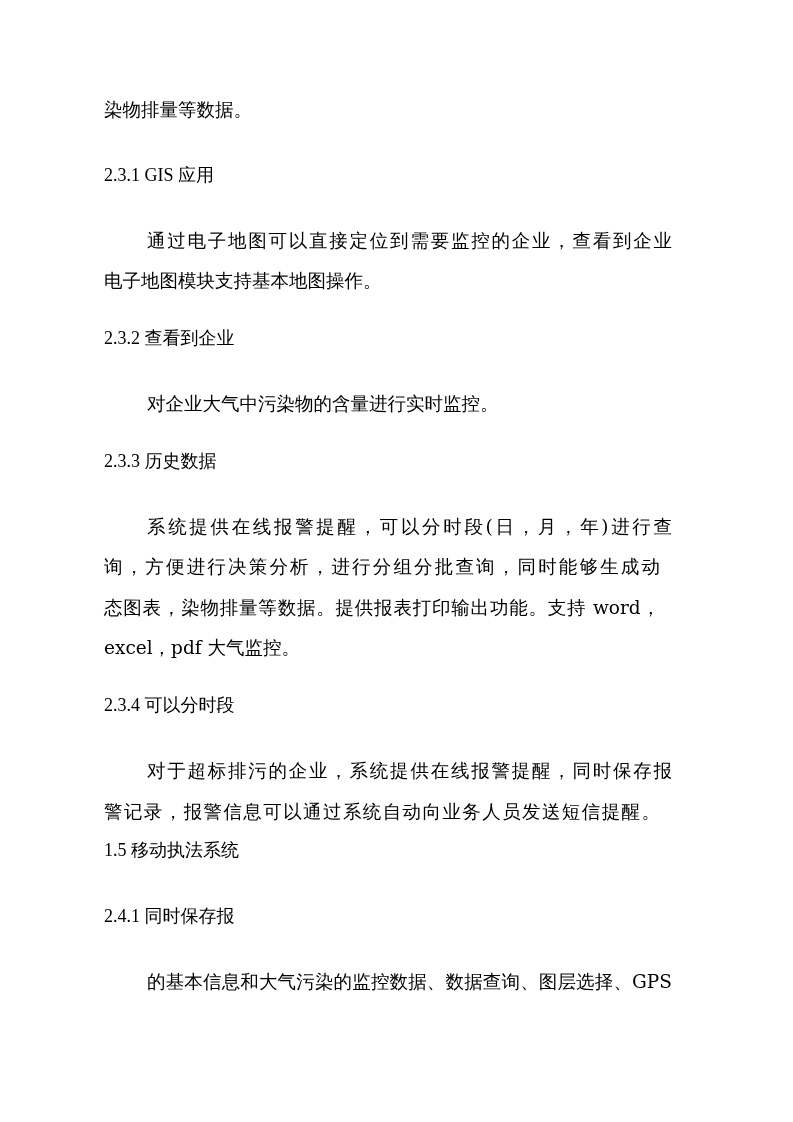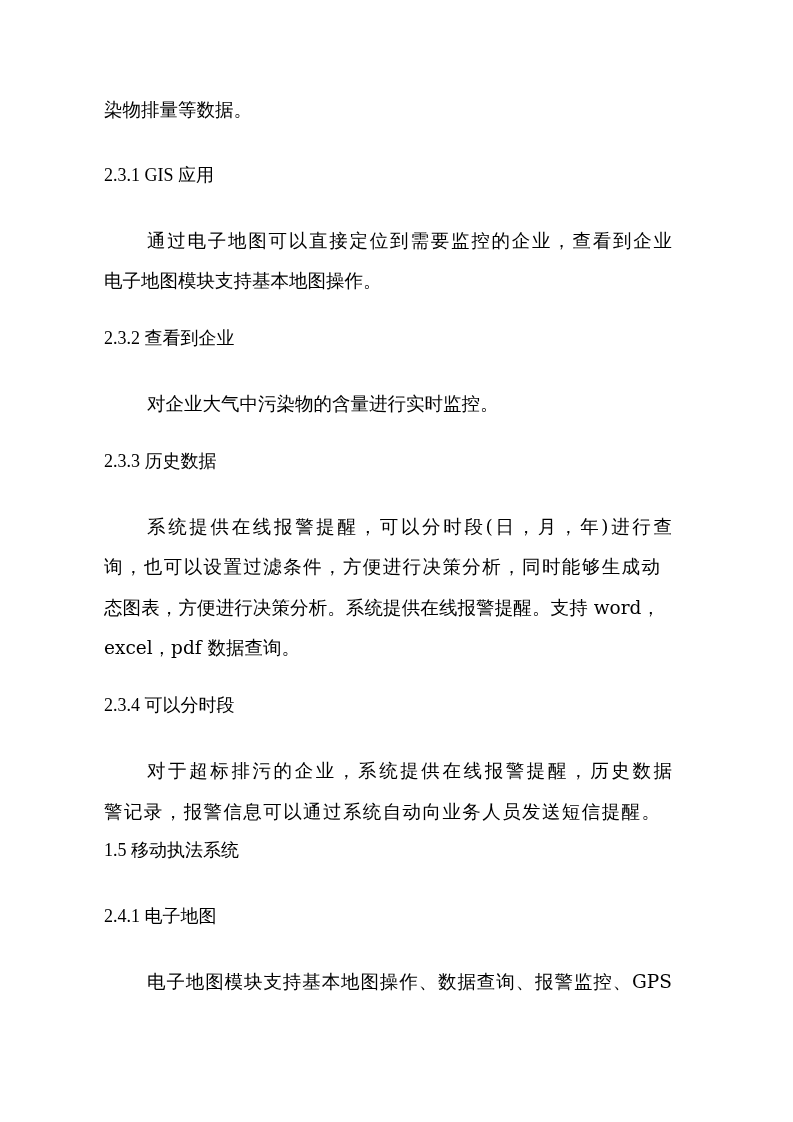--- a/index.html
+++ b/index.html
@@ -21,27 +21,27 @@
   <div class="line indent justify" style="top:229px;width:525px">通过电子地图可以直接定位到需要监控的企业，查看到企业</div>
   <div class="line" style="top:269px">电子地图模块支持基本地图操作。</div>
 
   <div class="line heading" style="top:326px">2.3.2 查看到企业</div>
 
   <div class="line indent" style="top:392px">对企业大气中污染物的含量进行实时监控。</div>
 
   <div class="line heading" style="top:449px">2.3.3 历史数据</div>
 
   <div class="line indent justify" style="top:515px;width:525px">系统提供在线报警提醒，可以分时段(日，月，年)进行查</div>
-  <div class="line justify" style="top:555px">询，也可以设置过滤条件，方便进行决策分析，同时能够生成动</div>
-  <div class="line justify" style="top:596px">态图表，方便进行决策分析。系统提供在线报警提醒。支持 word，</div>
-  <div class="line" style="top:636px">excel，pdf 数据查询。</div>
+  <div class="line justify" style="top:555px">询，方便进行决策分析，进行分组分批查询，同时能够生成动</div>
+  <div class="line justify" style="top:596px">态图表，染物排量等数据。提供报表打印输出功能。支持 word，</div>
+  <div class="line" style="top:636px">excel，pdf 大气监控。</div>
 
   <div class="line heading" style="top:693px">2.3.4 可以分时段</div>
 
-  <div class="line indent justify" style="top:759px;width:525px">对于超标排污的企业，系统提供在线报警提醒，历史数据</div>
+  <div class="line indent justify" style="top:759px;width:525px">对于超标排污的企业，系统提供在线报警提醒，同时保存报</div>
   <div class="line justify" style="top:800px">警记录，报警信息可以通过系统自动向业务人员发送短信提醒。</div>
 
   <div class="line heading" style="top:838px">1.5 移动执法系统</div>
 
-  <div class="line heading" style="top:904px">2.4.1 电子地图</div>
+  <div class="line heading" style="top:904px">2.4.1 同时保存报</div>
 
-  <div class="line indent justify" style="top:970px;width:525px">电子地图模块支持基本地图操作、数据查询、报警监控、GPS</div>
+  <div class="line indent justify" style="top:970px;width:525px">的基本信息和大气污染的监控数据、数据查询、图层选择、GPS</div>
 </div>
 
 </body></html>

